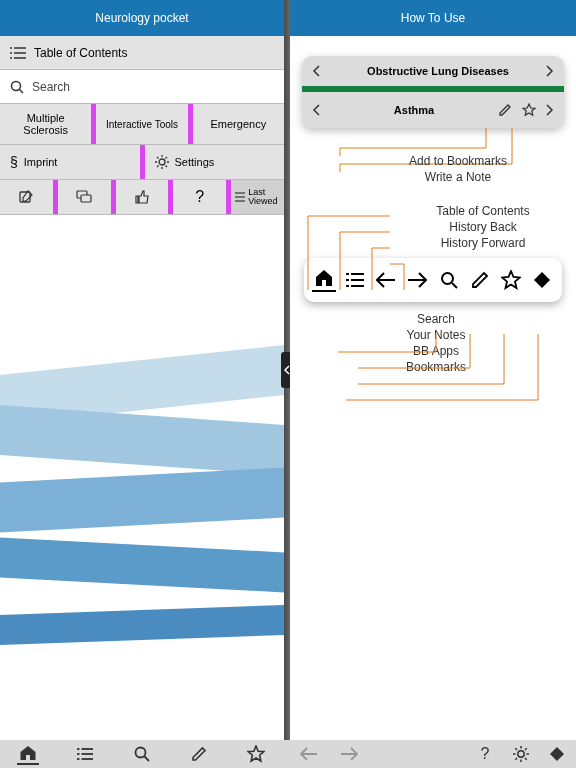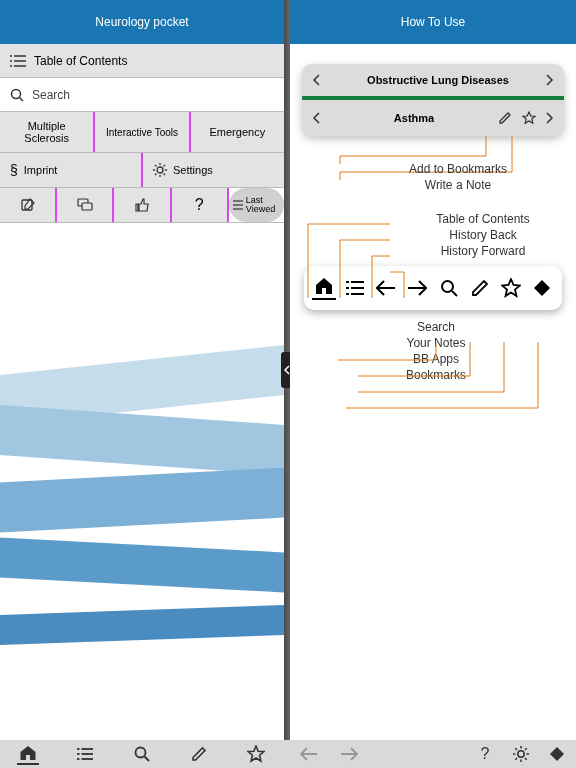--- a/index.html
+++ b/index.html
@@ -4,45 +4,45 @@
 <style>
   * { box-sizing: border-box; margin: 0; padding: 0; }
   body { font-family: -apple-system, Helvetica, Arial, sans-serif; width: 576px; height: 768px; overflow: hidden; background: #fff; position: relative; }
   
   .app { display: flex; width: 100%; height: 740px; }
   .left-pane { width: 284px; height: 100%; background: #fff; position: relative; overflow: hidden; }
   .divider { width: 6px; height: 100%; background: linear-gradient(to right, #4a4a4a, #666); position: relative; }
   .divider-handle { position: absolute; left: -3px; top: 50%; transform: translateY(-50%); width: 12px; height: 36px; background: #222; border-radius: 3px; color: #fff; font-size: 14px; display:flex; align-items:center; justify-content:center;}
   .right-pane { flex: 1; height: 100%; background: #fff; position: relative; text-align: center; }
   
-  .header { height: 44px; background: #1976b3; color: #fff; font-size: 12px; display:flex; align-items:center; justify-content:center; }
+  .header { height: 36px; background: #1976b3; color: #fff; font-size: 12px; display:flex; align-items:center; justify-content:center; }
   
   .row { display:flex; border-bottom:1px solid #bbb; }
-  .cell { background:#e3e3e3; border-right:2px solid #d946ef; display:flex; align-items:center; justify-content:center; font-size:11px; padding:6px 4px; }
+  .cell { background:#e3e3e3; border-right:5px solid #d946ef; display:flex; align-items:center; justify-content:center; font-size:11px; padding:6px 4px; }
   .cell:last-child { border-right:none; }
   
   .toc-row { height: 34px; background:#e3e3e3; display:flex; align-items:center; padding:0 10px; border-bottom:1px solid #bbb; font-size:12px;}
   .toc-row .ic { margin-right:8px; }
   
   .search-row { height:34px; background:#fff; display:flex; align-items:center; padding:0 10px; border-bottom:1px solid #bbb; font-size:12px; color:#444;}
   .search-row .ic { margin-right:8px; }
   
   .triple-row .cell { flex:1; height:40px; }
   .imprint-row .cell { flex:1; height:34px; justify-content:flex-start; padding-left:10px;}
   .imprint-row .cell .ic { margin-right:6px;}
   .icon-row .cell { flex:1; height:34px; }
-  .icon-row .last { background:#d0d0d0; font-size:10px; line-height:1.1; text-align:left; padding-left:4px;border-radius:17px;}
+  .icon-row .last { background:#d0d0d0; font-size:10px; line-height:1.1; text-align:left; padding-left:4px;}
   
   .bg-bands { position:absolute; left:0; right:0; top:300px; bottom:0; }
   .band { position:absolute; left:-40px; right:-40px; height:50px; background:#87b4d6; }
   
   .right-content { padding: 20px 12px; position:relative; }
   
   .nav-box { background:#dcdcdc; border-radius:10px; box-shadow:0 3px 8px rgba(0,0,0,0.25); overflow:hidden; margin-bottom:4px;}
-  .nav-row { height:36px; display:flex; align-items:center; padding:0 10px; border-bottom:4px solid #15803d; font-size:12px;}
+  .nav-row { height:36px; display:flex; align-items:center; padding:0 10px; border-bottom:6px solid #15803d; font-size:12px;}
   .nav-row:last-child { border-bottom:none;}
   .nav-row .chev-l { margin-right:10px;}
   .nav-row .title { flex:1; font-weight:600; font-size:11px;}
   .nav-row .ics { display:flex; gap:10px; align-items:center;}
   
   .callout-labels { margin-left:50px; font-size:12px; color:#333; position:relative; }
   .callout-labels div { height:16px; }
   .callout-labels2 { margin-left:100px; margin-top:18px; font-size:12px; color:#333;}
   .callout-labels2 div { height:16px; }
   .callout-labels3 { margin-left:6px; margin-top:10px; font-size:12px; color:#333;}

